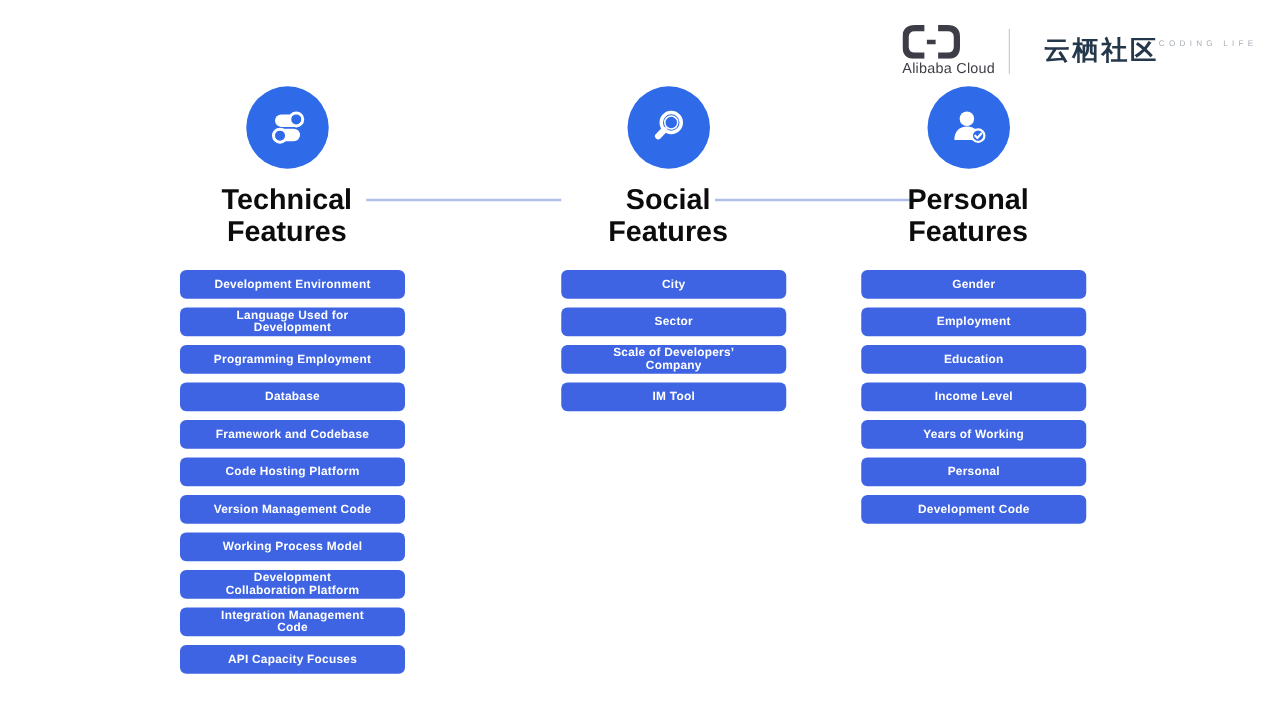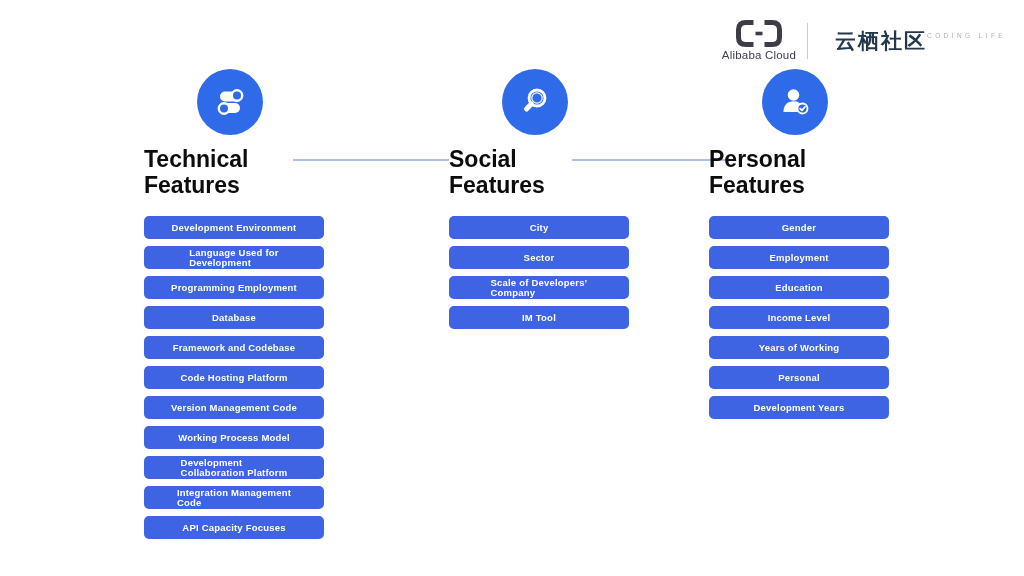--- a/index.html
+++ b/index.html
@@ -7,37 +7,37 @@
     width:1024px;height:576px;background:#ffffff;overflow:hidden;
     font-family:"Liberation Sans", sans-serif;position:relative;
   }
   .slide{position:absolute;inset:0;}
 
   
   .logo-block{
     position:absolute;top:20px;right:18px;
     display:flex;align-items:center;gap:11px;
   }
-  .ali{display:flex;flex-direction:column;align-items:center;}
+  .ali{display:flex;flex-direction:column;align-items:flex-start;}
   .ali-text{font-size:11.5px;color:#3D3D47;margin-top:2px;letter-spacing:.2px;}
   .logo-divider{width:1px;height:36px;background:#C9CDD2;}
   .yunqi{display:flex;flex-direction:row;align-items:flex-start;margin-left:16px;}
   .yunqi-cn{font-size:21px;font-weight:bold;color:#25384B;letter-spacing:2px;line-height:24px;}
   .yunqi-en{font-size:6.5px;color:#A9AFB6;letter-spacing:3.4px;margin-top:3px;}
 
   
   .connector{position:absolute;top:159px;height:2px;background:#AFBEE9;}
   .connector-1{left:293px;width:156px;}
   .connector-2{left:572px;width:157px;}
 
   
-  #columns .column{position:absolute;top:69px;width:171px;text-align:left;}
+  #columns .column{position:absolute;top:69px;width:171px;text-align:center;}
   #columns .column:nth-child(1){left:144px;}
   #columns .column:nth-child(2){left:449px;}
-  #columns .column:nth-child(3){left:709px;}
+  #columns .column:nth-child(3){left:689px;}
 
   .icon-circle{
     width:66px;height:66px;border-radius:50%;background:#2F6BE9;
     margin:0 auto;display:flex;align-items:center;justify-content:center;
   }
   .col-title{
     margin:11px 0 0 0;font-size:23px;line-height:26px;font-weight:bold;
     color:#0C0C0C;white-space:pre-line;
   }
   .pill-list{margin-top:18px;}
@@ -138,18 +138,18 @@
       </div>
       <h2 class="col-title">Personal
 Features</h2>
       <div class="pill-list">
           <div class="pill">Gender</div>
           <div class="pill">Employment</div>
           <div class="pill">Education</div>
           <div class="pill">Income Level</div>
           <div class="pill">Years of Working</div>
           <div class="pill">Personal</div>
-          <div class="pill">Development Years</div>
+          <div class="pill">Development Code</div>
         </div>
     </section>
   </div>
 
 </div>
 
 </body></html>

